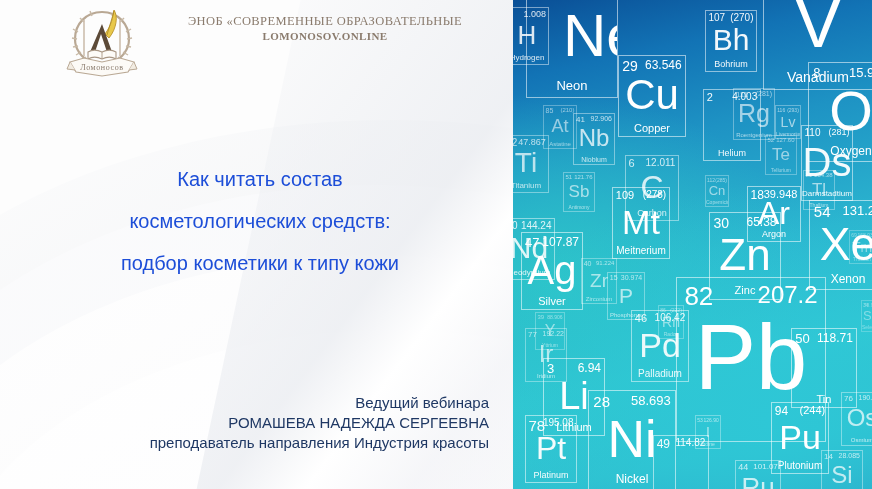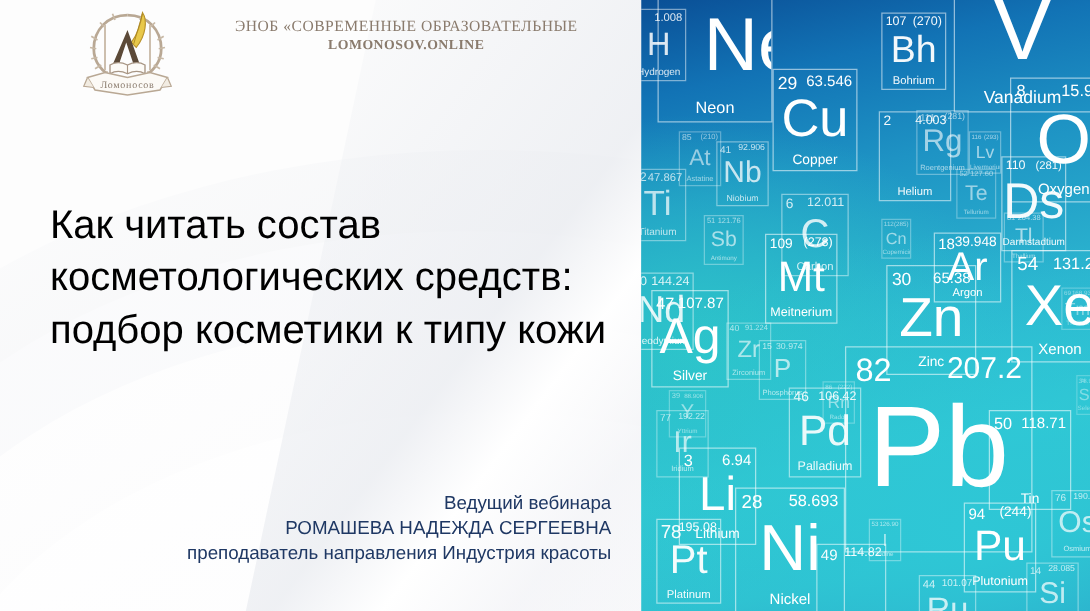--- a/index.html
+++ b/index.html
@@ -98,23 +98,23 @@
     line-height: 15px;
     font-weight: bold;
   }
 
   
   .title {
     position: absolute;
     left: 40px;
     top: 158px;
     width: 440px;
-    text-align: left;
-    color: #000000;
-    font-size: 32px;
+    text-align: center;
+    color: #1d4ed8;
+    font-size: 20px;
     line-height: 42px;
     z-index: 6;
   }
   .title-line { display: block; white-space: nowrap; }
 
   
   .presenter {
     position: absolute;
     right: 383px;
     top: 393px;

